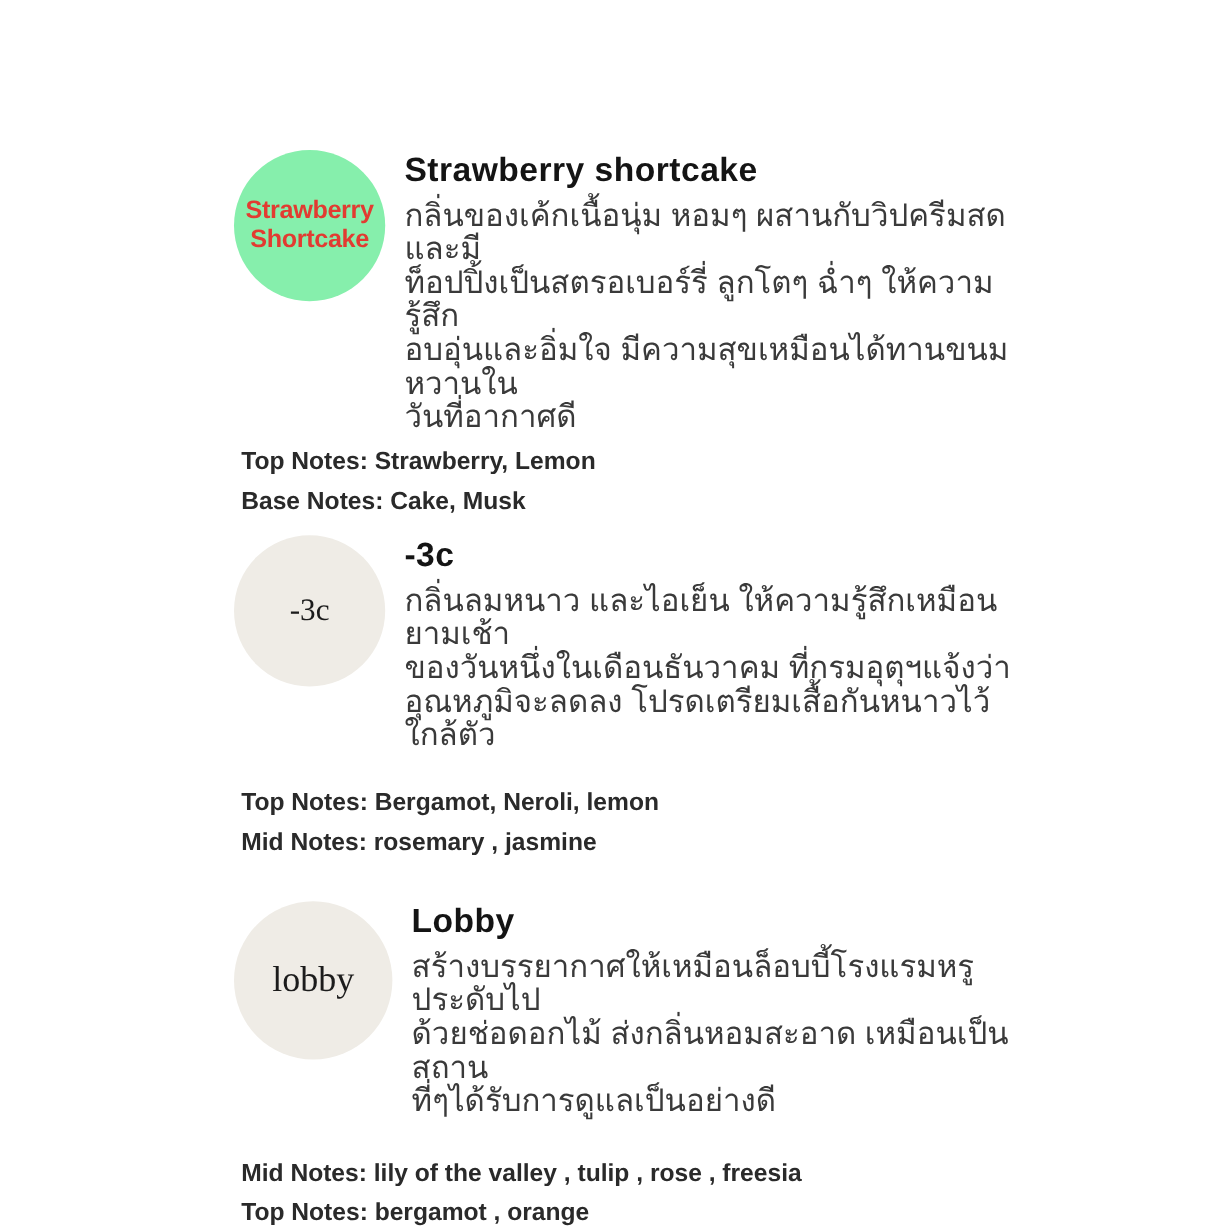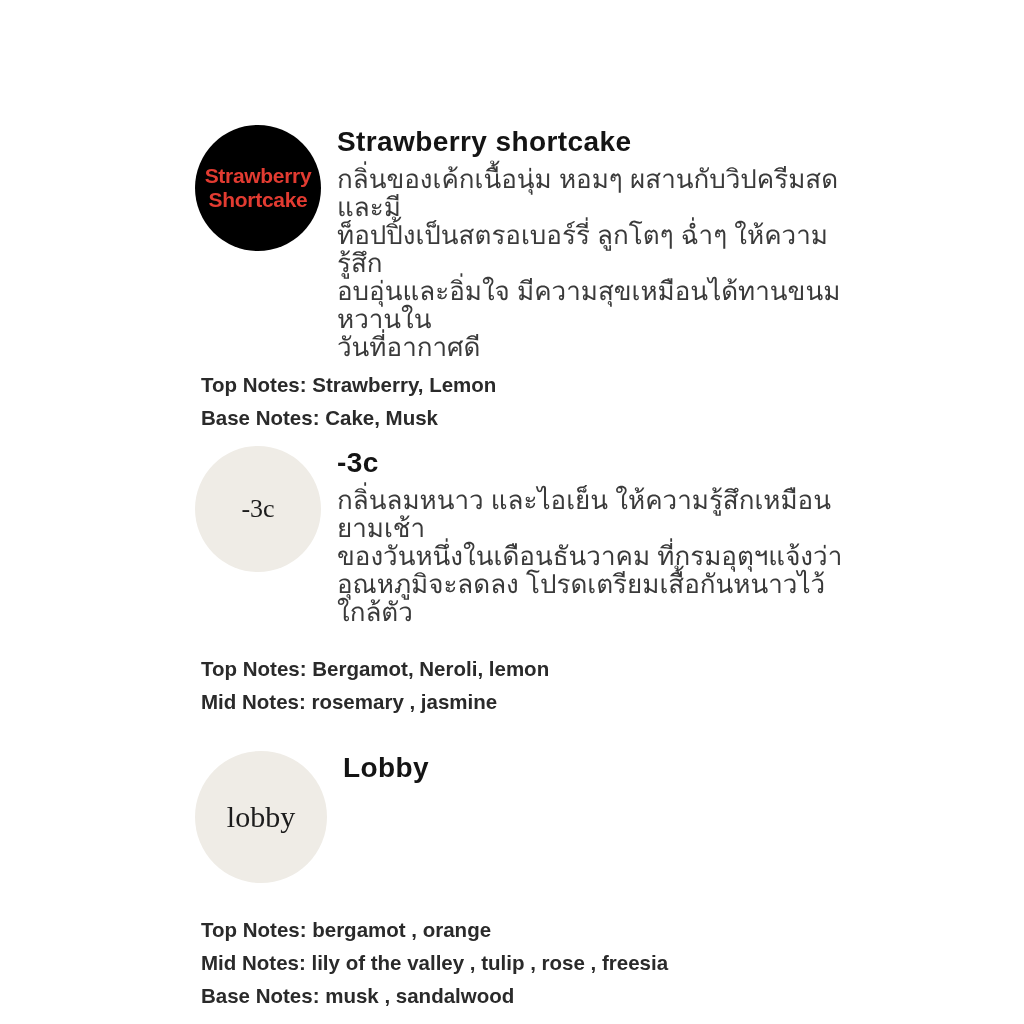--- a/index.html
+++ b/index.html
@@ -31,21 +31,21 @@
     width: 126px;
     height: 126px;
     border-radius: 50%;
     flex-shrink: 0;
     margin-right: 16px;
     display: flex;
     align-items: center;
     justify-content: center;
     text-align: center;
   }
-  .badge-pink { background: #000000; }
+  .badge-pink { background: #86efac; }
   .badge-beige { background: #efece6; }
   .badge-label {
     white-space: pre-line;
   }
   .badge-label-sansbold {
     font-weight: bold;
     font-size: 21px;
     line-height: 1.12;
     color: #e23b31;
     letter-spacing: -0.3px;
@@ -134,22 +134,25 @@
     </div>
   </div>
 
   <div class="section section-gap-3">
     <div class="row">
       <div class="badge badge-beige badge-lobby">
         <span class="badge-label badge-label-serif-lg">lobby</span>
       </div>
       <div class="text-col">
         <h2 class="title">Lobby</h2>
+        <p class="desc">สร้างบรรยากาศให้เหมือนล็อบบี้โรงแรมหรู ประดับไป
+ด้วยช่อดอกไม้ ส่งกลิ่นหอมสะอาด เหมือนเป็นสถาน
+ที่ๆได้รับการดูแลเป็นอย่างดี</p>
       </div>
     </div>
     <div class="notes notes-3">
+      <p class="note-line">Mid Notes: lily of the valley , tulip , rose , freesia</p>
       <p class="note-line">Top Notes: bergamot , orange</p>
-      <p class="note-line">Mid Notes: lily of the valley , tulip , rose , freesia</p>
       <p class="note-line">Base Notes: musk , sandalwood</p>
     </div>
   </div>
 
 </div>
 
 </body></html>

